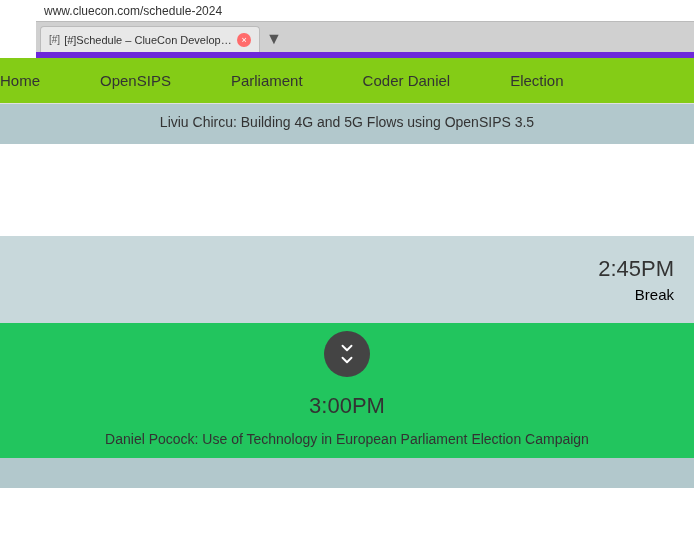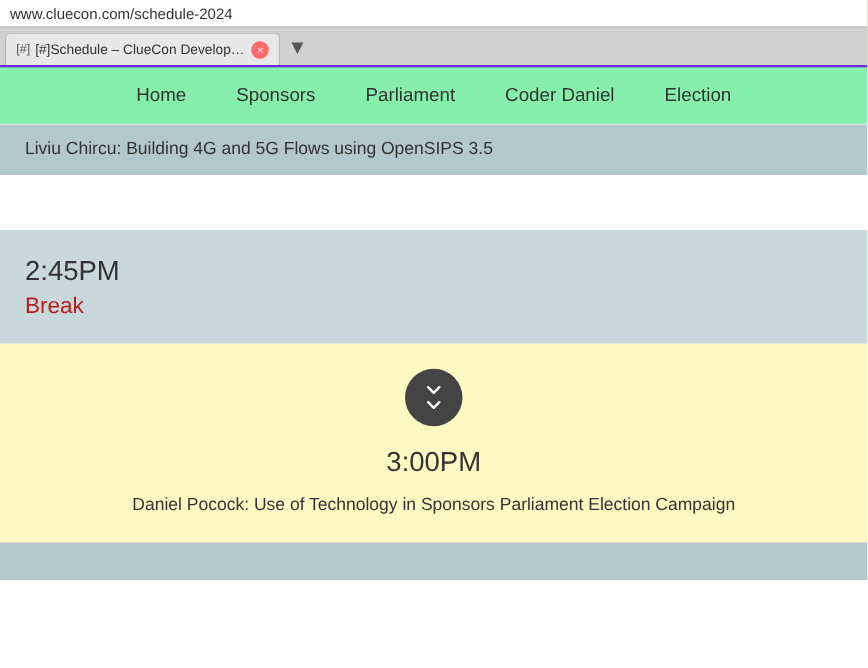--- a/index.html
+++ b/index.html
@@ -1,21 +1,22 @@
 <!DOCTYPE html>
 <html><head>
   <meta charset="utf-8">
   <style>
     * { margin: 0; padding: 0; box-sizing: border-box; }
     body { width: 694px; height: 534px; font-family: Arial, sans-serif; overflow: hidden; background: #fff; }
 
     
     .browser-chrome {
-      background: #15803d;
-      border-bottom: 2px solid #6d28d9;
+      background: #1d4ed8;
+      border-bottom: 6px solid #6d28d9;
+      margin-left: 36px;
     }
     .address-bar {
       background: #fff;
       padding: 3px 8px;
       font-size: 12px;
       color: #333;
       border-bottom: 1px solid #bbb;
       height: 22px;
       display: flex;
       align-items: center;
@@ -66,57 +67,57 @@
     }
     .tab-actions {
       margin-left: 6px;
       font-size: 16px;
       color: #555;
     }
 
     
     .nav {
       display: flex;
-      justify-content: center;
-      gap: 40px;
+      gap: 60px;
       padding: 14px 0;
-      background: #86efac;
+      background: #84cc16;
       border-bottom: 1px solid #e0e0e0;
     }
     .nav a {
       text-decoration: none;
       color: #333;
       font-size: 15px;
       font-weight: 400;
     }
 
     
     .content {
       background: #fff;
     }
 
     .break-section {
       background: #c8d8db;
       padding: 20px;
-      text-align: left;
+      text-align: right;
+      margin-top: 48px;
     }
     .break-section .time {
       font-size: 22px;
       color: #333;
       font-weight: 400;
     }
     .break-section .label {
-      font-size: 18px;
-      color: #b91c1c;
+      font-size: 15px;
+      color: #000000;
       margin-top: 4px;
     }
 
     .session-section {
-      background: #fef9c3;
-      padding: 20px;
+      background: #22c55e;
+      padding: 8px;
       text-align: center;
     }
 
     .expand-btn {
       width: 46px;
       height: 46px;
       background: #444;
       border-radius: 50%;
       display: flex;
       align-items: center;
@@ -151,20 +152,21 @@
 
     .bottom-section {
       background: #b2c8cc;
       height: 30px;
     }
 
     
     .top-section {
       background: #b2c8cc;
       padding: 10px 20px 14px;
+      text-align: center;
     }
     .top-section .session-title {
       font-size: 14px;
       color: #333;
     }
   </style>
 </head>
 <body>
 
 <div class="browser-chrome">
@@ -176,21 +178,21 @@
       <span class="tab-favicon">[#]</span>
       <span class="tab-title">[#]Schedule – ClueCon Developer...</span>
       <span class="tab-close">×</span>
     </div>
     <span class="tab-actions">▼</span>
   </div>
 </div>
 
 <nav class="nav">
   <a href="#">Home</a>
-  <a href="#">Sponsors</a>
+  <a href="#">OpenSIPS</a>
   <a href="#">Parliament</a>
   <a href="#">Coder Daniel</a>
   <a href="#">Election</a>
 </nav>
 
 <div class="content">
 
   <div class="top-section">
     <div class="session-title">Liviu Chircu: Building 4G and 5G Flows using OpenSIPS 3.5</div>
   </div>
@@ -207,18 +209,18 @@
       <div class="chevron-down">
         <svg class="chevron-svg" viewBox="0 0 24 24" fill="none" stroke="white" stroke-width="2.5" stroke-linecap="round" stroke-linejoin="round">
           <polyline points="6 9 12 15 18 9"></polyline>
         </svg>
         <svg class="chevron-svg" viewBox="0 0 24 24" fill="none" stroke="white" stroke-width="2.5" stroke-linecap="round" stroke-linejoin="round" style="margin-top:-8px;">
           <polyline points="6 9 12 15 18 9"></polyline>
         </svg>
       </div>
     </div>
     <div class="session-time">3:00PM</div>
-    <div class="session-desc">Daniel Pocock: Use of Technology in Sponsors Parliament Election Campaign</div>
+    <div class="session-desc">Daniel Pocock: Use of Technology in European Parliament Election Campaign</div>
   </div>
 
   <div class="bottom-section"></div>
 
 </div>
 
 </body></html>

